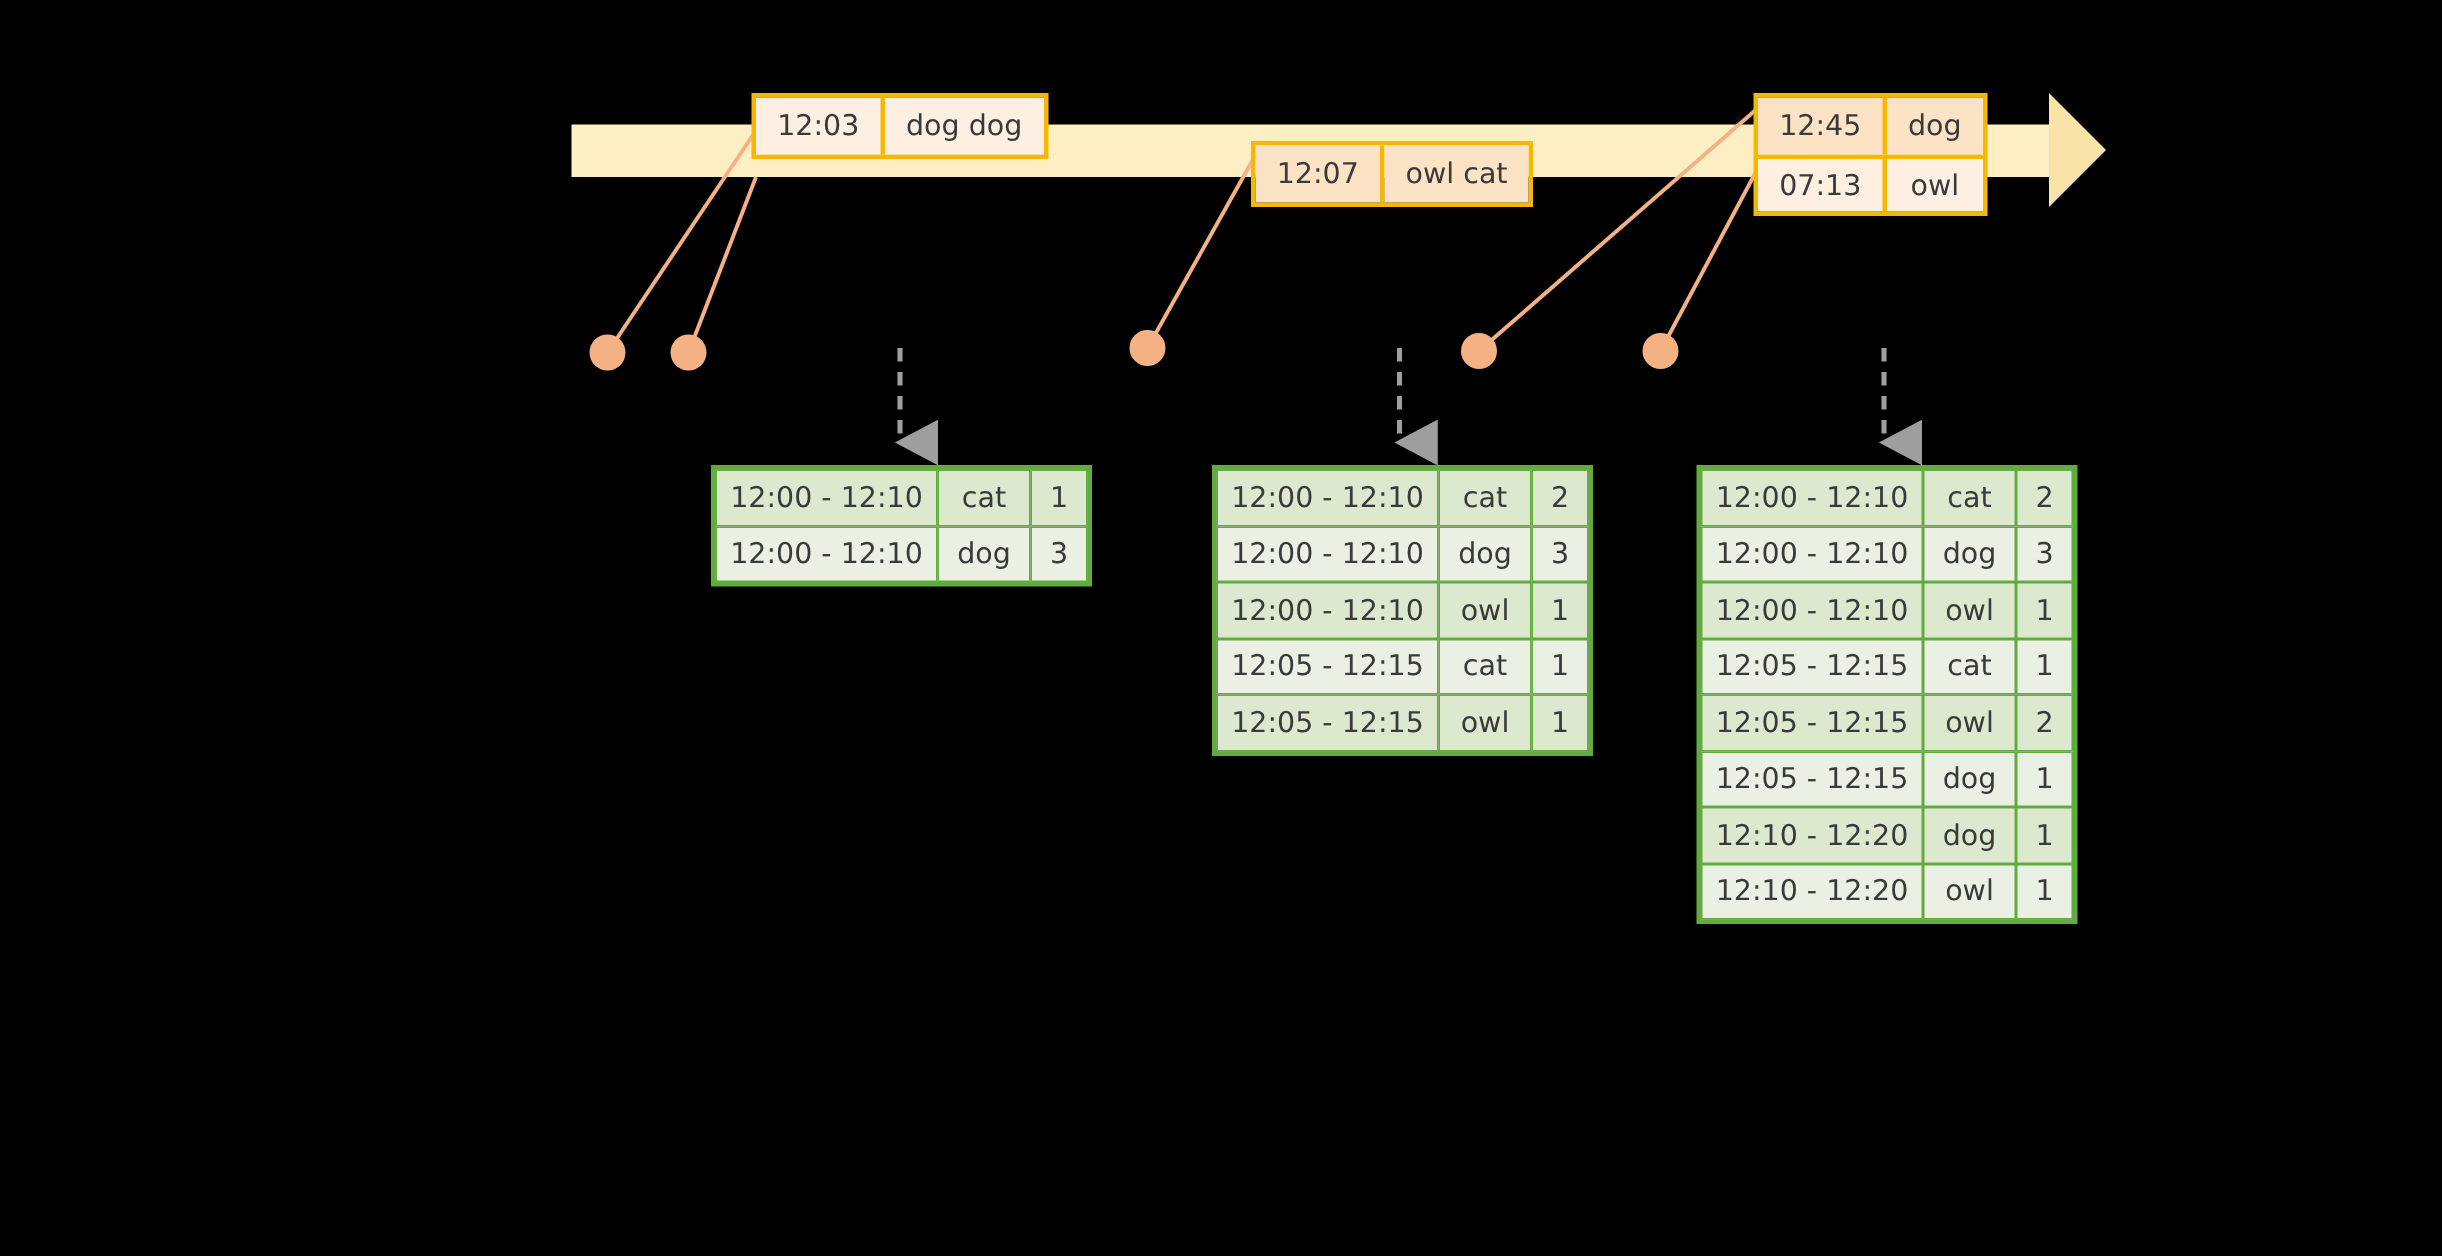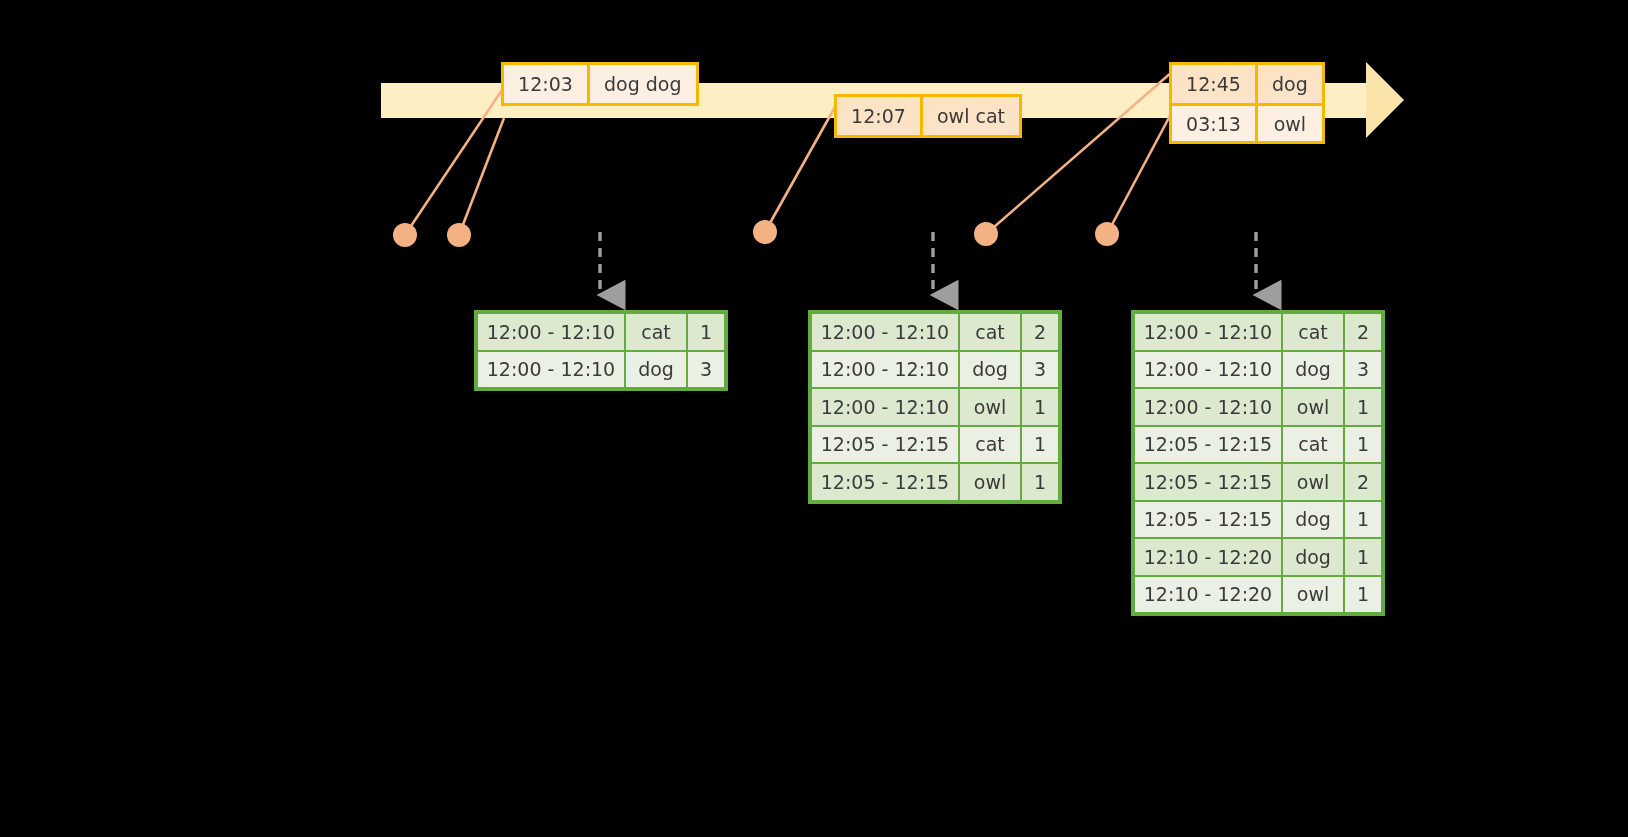--- a/index.html
+++ b/index.html
@@ -94,21 +94,21 @@
           <div class="evt-time">12:07</div>
           <div class="evt-words">owl cat</div>
         </div>
       </div>
       <div class="evt-group" style="left: 1169px; top: 62px;">
         <div class="evt-row shade-a">
           <div class="evt-time">12:45</div>
           <div class="evt-words">dog</div>
         </div>
         <div class="evt-row shade-b">
-          <div class="evt-time">03:13</div>
+          <div class="evt-time">07:13</div>
           <div class="evt-words">owl</div>
         </div>
       </div>
     </div>
 
   <div id="agg-tables">
       <div class="agg-table t1" style="left: 474px; top: 310px;">
         <div class="agg-row even">
           <div class="agg-cell c-window">12:00 - 12:10</div>
           <div class="agg-cell c-word">cat</div>

